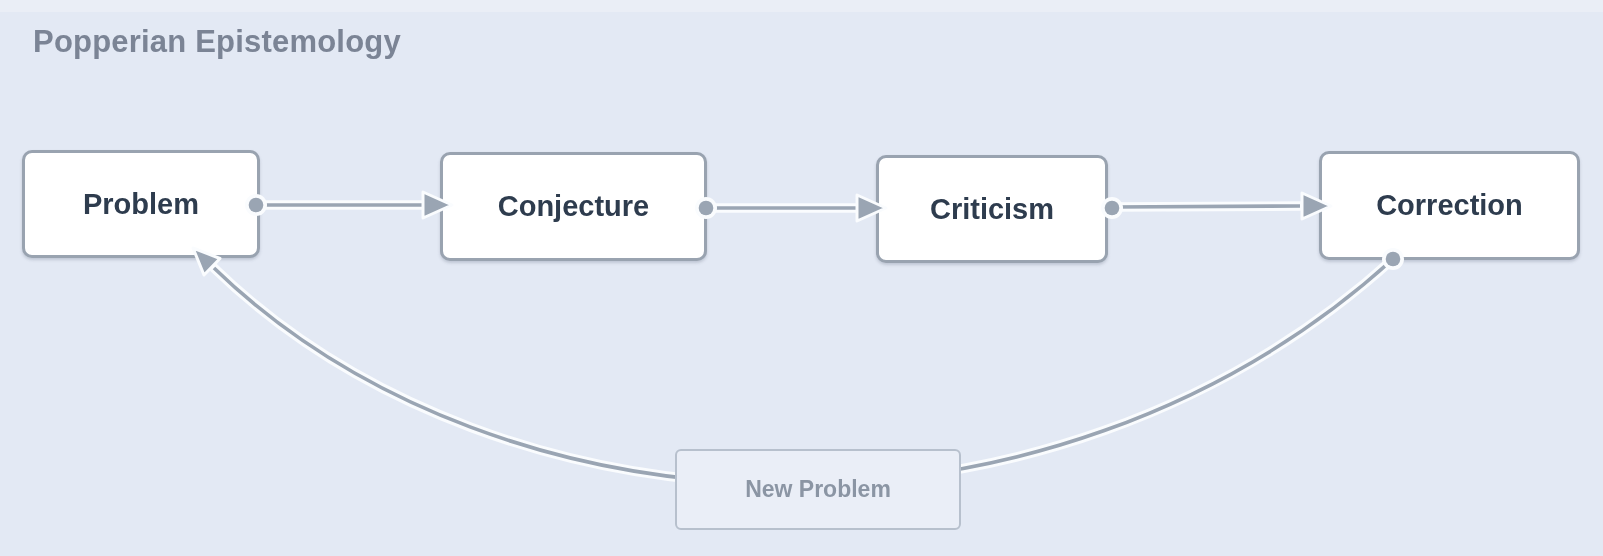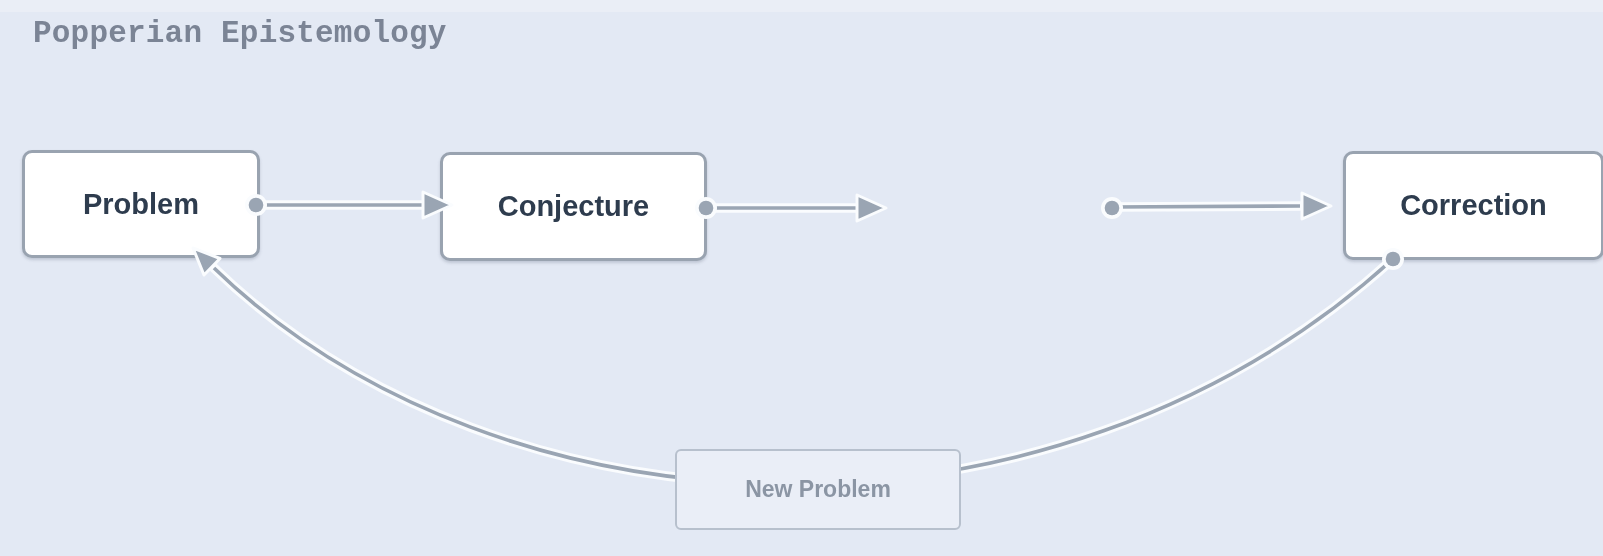--- a/index.html
+++ b/index.html
@@ -17,38 +17,37 @@
   }
   html,body{margin:0;padding:0;}
   body{
     width:1603px;height:556px;overflow:hidden;
     font-family:"Liberation Sans","DejaVu Sans",sans-serif;
     background:var(--background);
   }
   .canvas{position:relative;width:1603px;height:556px;background:var(--background);}
   .top-strip{position:absolute;left:0;top:0;width:100%;height:12px;background:var(--top-strip);z-index:0;}
   .diagram-title{
-    position:absolute;left:33px;top:16px;z-index:4;
+    position:absolute;left:33px;top:24px;z-index:4;
     font-size:31px;font-weight:700;letter-spacing:0.2px;
     color:var(--title-text);
-    font-family:Liberation Mono, monospace;
   }
   .node{
     position:absolute;z-index:1;box-sizing:border-box;
     background:var(--node-fill);
     border:3px solid var(--node-border);
     border-radius:10px;
     display:flex;align-items:center;justify-content:center;
     font-size:29px;font-weight:700;color:var(--node-text);
     box-shadow:0 2px 3px rgba(110,120,140,0.30);
   }
   #node-problem   {left:22px;  top:150px; width:238px; height:108px;}
   #node-conjecture{left:440px; top:152px; width:267px; height:109px;}
   #node-criticism {left:876px; top:155px; width:232px; height:108px;}
-  #node-correction{left:1319px;top:151px; width:261px; height:109px;margin-left:24px;}
+  #node-correction{left:1319px;top:151px; width:261px; height:109px;}
   .edge-label{
     position:absolute;z-index:3;box-sizing:border-box;
     left:675px;top:449px;width:286px;height:81px;
     background:var(--label-fill);
     border:2px solid var(--label-border);
     border-radius:6px;
     display:flex;align-items:center;justify-content:center;
     font-size:23px;font-weight:600;color:var(--label-text);
   }
   svg.edges{position:absolute;left:0;top:0;z-index:2;}
@@ -96,16 +95,17 @@
       <path class="edge-halo" d="M 1112 207 L 1300 206"></path>
       <path class="edge-line" d="M 1112 207 L 1300 206"></path>
       <polygon class="edge-head" points="1331,206 1302,193 1302,219"></polygon>
       <circle class="edge-dot-halo" cx="1112" cy="208" r="11"></circle>
       <circle class="edge-dot" cx="1112" cy="208" r="7.3"></circle>
     </g>
   </svg>
 
   <div class="node" id="node-conjecture">Conjecture</div>
   <div class="node" id="node-problem">Problem</div>
+  <div class="node" id="node-criticism">Criticism</div>
   <div class="node" id="node-correction">Correction</div>
 
   <div class="edge-label">New Problem</div>
 </div>
 
 </body></html>

